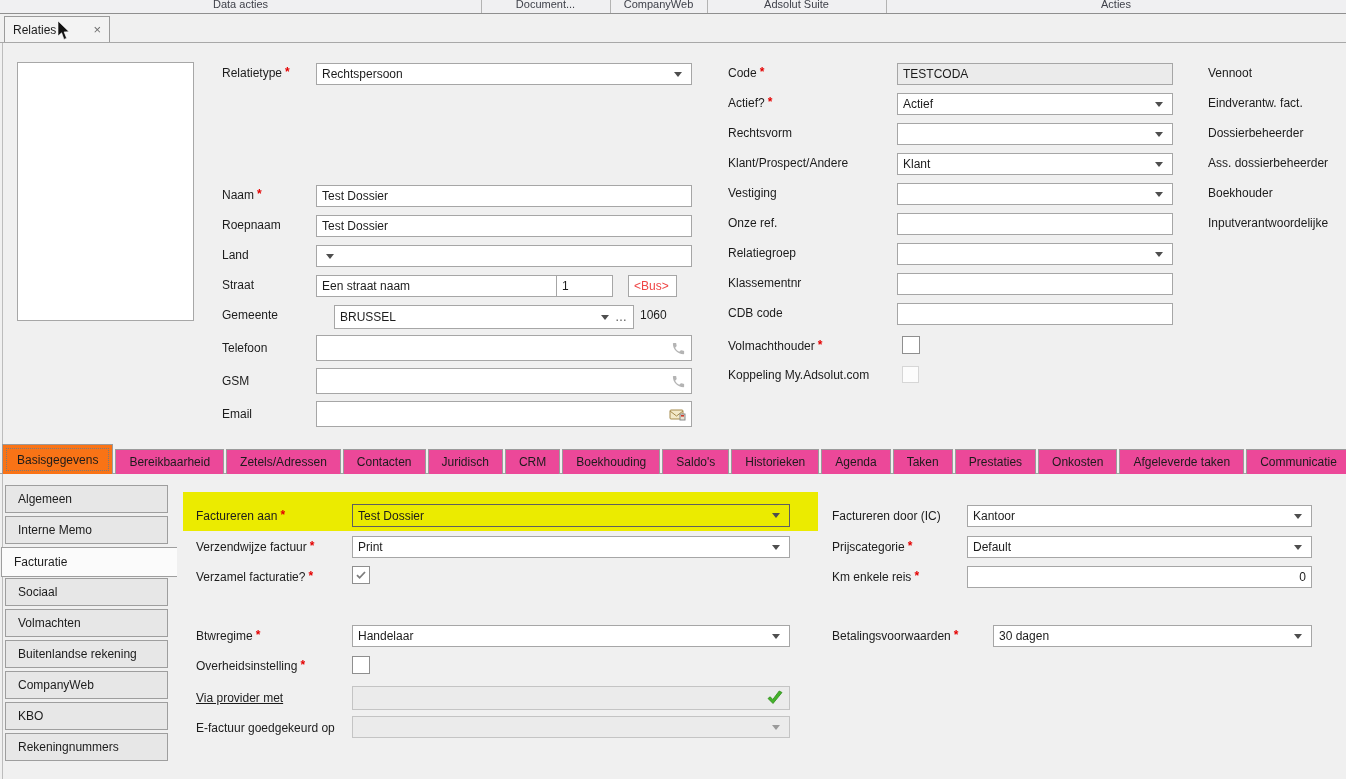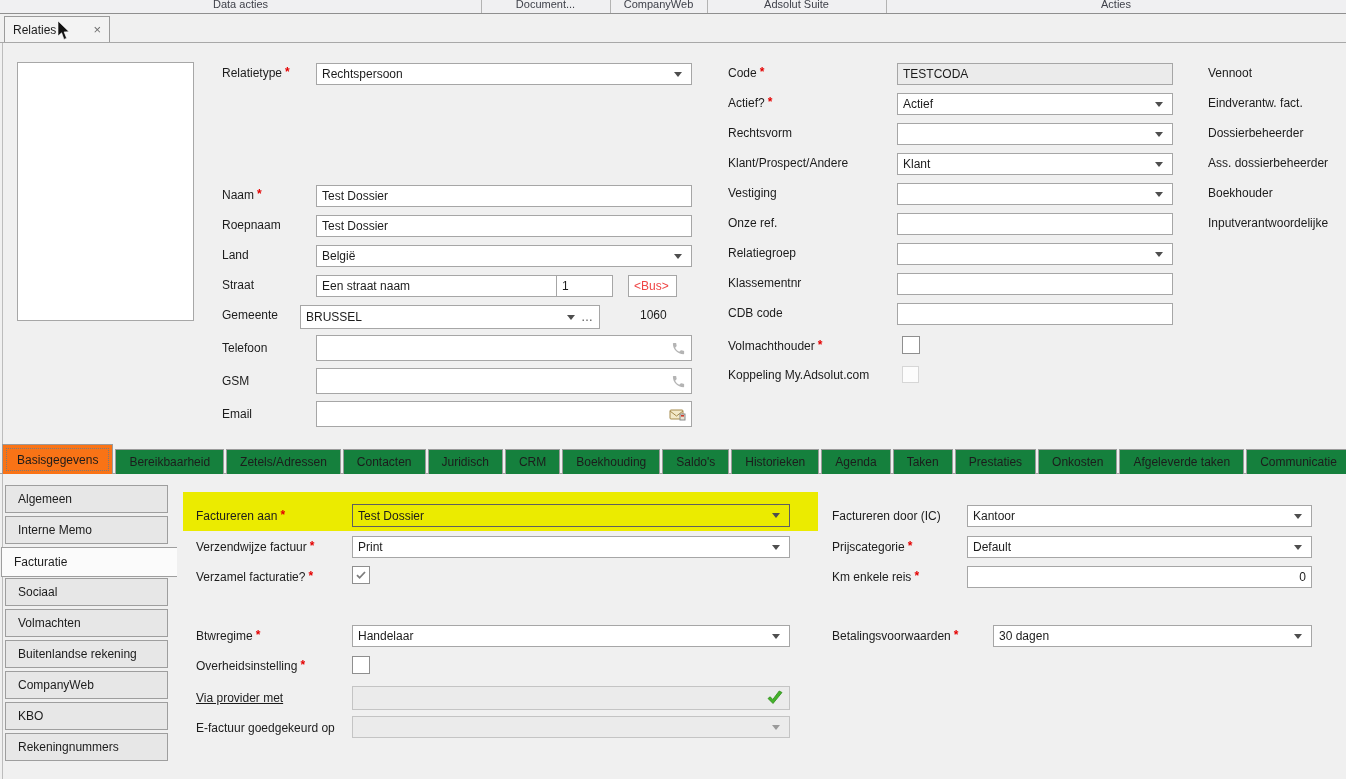--- a/index.html
+++ b/index.html
@@ -36,21 +36,21 @@
   .cb.disabled{border-color:#d6d6d6;background:#fcfcfc;}
   .photo{left:17px;top:62px;width:175px;height:257px;background:#fff;border:1px solid #a7a7a7;}
 
   
   .hl-band{left:183px;top:492px;width:635px;height:39px;background:#ebeb00;}
   .tf.yellow{background:#ebeb00;border-color:#5f5f5f;}
 
   
   .tabstrip-line{left:0;top:473px;width:1346px;height:1px;background:#a0a0a0;}
   .tabstrip{left:2px;top:444px;width:1344px;height:30px;display:flex;align-items:flex-end;overflow:hidden;}
-  .tab{height:25px;background:#15803d;border:1px solid #9b9b9b;border-bottom:none;box-sizing:border-box;display:flex;align-items:center;padding:0 13px;margin-right:2px;white-space:nowrap;}
+  .tab{height:25px;background:#ec4899;border:1px solid #9b9b9b;border-bottom:none;box-sizing:border-box;display:flex;align-items:center;padding:0 13px;margin-right:2px;white-space:nowrap;}
   .tab.active{height:30px;background:#f97316;position:relative;z-index:2;padding:0 14px;}
   .tab.active .focusdot{position:absolute;left:3px;top:3px;right:3px;bottom:3px;border:1px dotted #7a7a7a;}
 
   
   .sidetab{position:absolute;left:5px;width:163px;height:28px;background:#e7e7e7;border:1px solid #9e9e9e;box-sizing:border-box;display:flex;align-items:center;padding:0 12px;white-space:nowrap;}
   .sidetab.active{left:1px;width:176px;height:30px;background:#fbfbfb;border-right:none;z-index:2;}
 
   .icon-cell{display:flex;align-items:center;justify-content:flex-end;}
   svg{display:block;}
 </style>
@@ -99,39 +99,38 @@
       <span class="val">Test Dossier</span>
     </div>
 
   <div class="lbl" style="left:222px;top:218px;">Roepnaam</div>
   <div class="tf" style="left:316px;top:215px;width:376px;height:22px;">
       <span class="val">Test Dossier</span>
     </div>
 
   <div class="lbl" style="left:222px;top:248px;">Land</div>
   <div class="tf" style="left:316px;top:245px;width:376px;height:22px;">
-    <span class="val">België</span>
     <span class="cmb-arr">
         <i class="tri"></i>
       </span>
   </div>
 
   <div class="lbl" style="left:222px;top:278px;">Straat</div>
   <div class="tf" style="left:316px;top:275px;width:260px;height:22px;">
       <span class="val">Een straat naam</span>
     </div>
   <div class="tf" style="left:556px;top:275px;width:57px;height:22px;">
       <span class="val">1</span>
     </div>
   <div class="tf" style="left:628px;top:275px;width:49px;height:22px;">
       <span class="val ph">&lt;Bus&gt;</span>
     </div>
 
   <div class="lbl" style="left:222px;top:308px;">Gemeente</div>
-  <div class="tf" style="left:300px;top:305px;width:300px;height:24px;">
+  <div class="tf" style="left:334px;top:305px;width:300px;height:24px;">
     <span class="val">BRUSSEL</span>
     <span class="cmb-arr">
         <i class="tri"></i>
       </span>
     <span class="dots">…</span>
   </div>
   <div class="lbl" style="left:640px;top:308px;">1060</div>
 
   <div class="lbl" style="left:222px;top:341px;">Telefoon</div>
   <div class="tf" style="left:316px;top:335px;width:376px;height:26px;">

